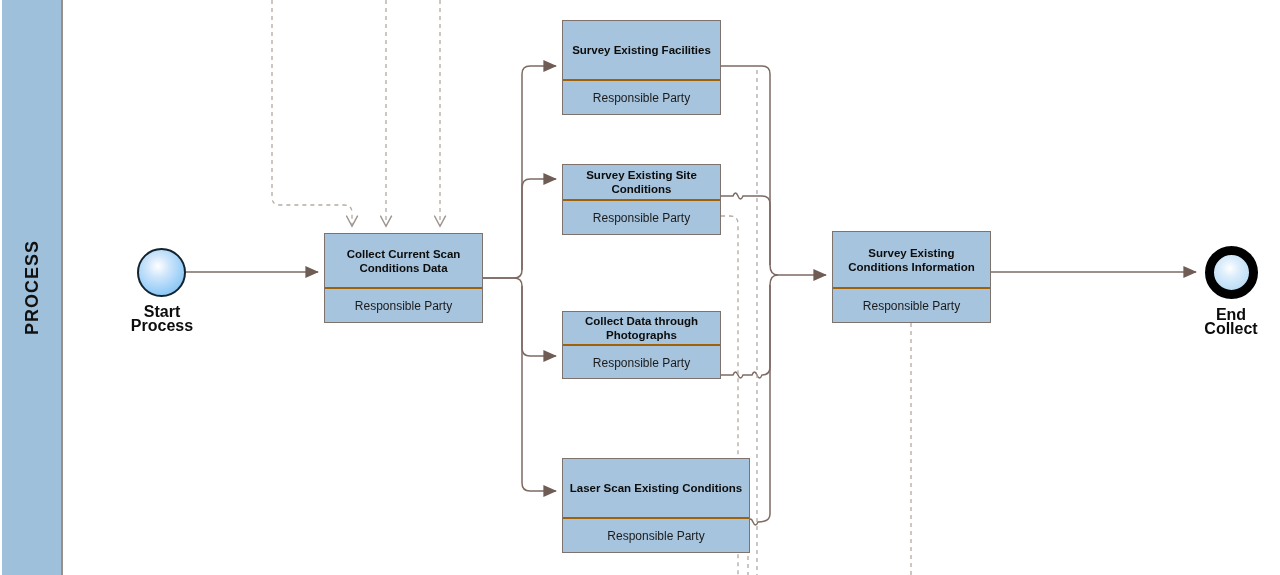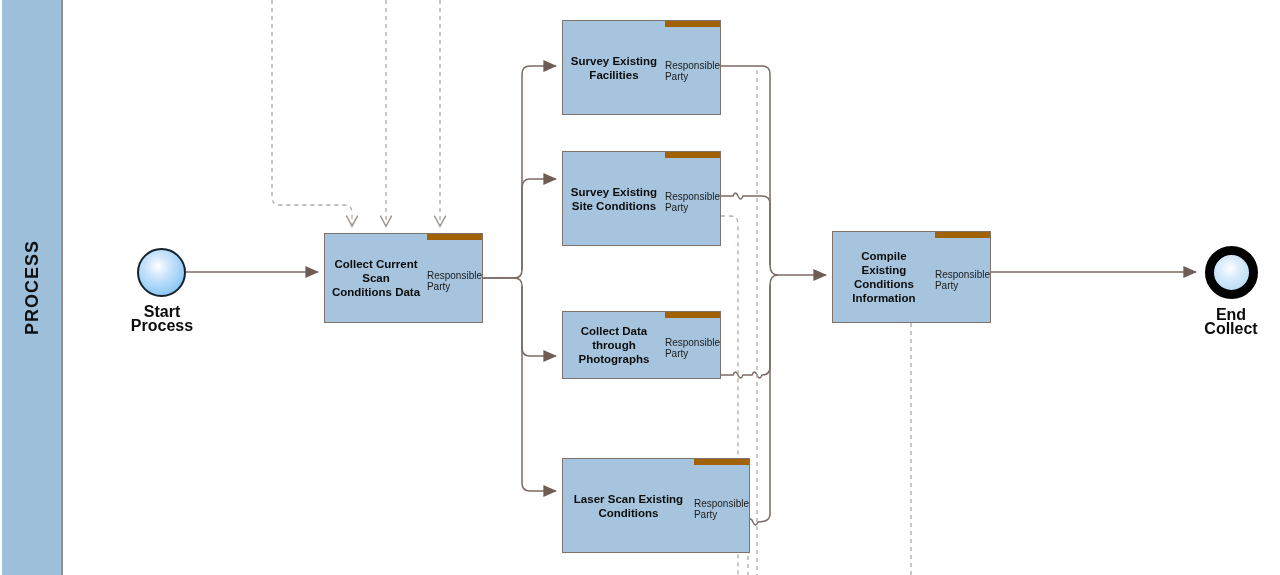--- a/index.html
+++ b/index.html
@@ -57,43 +57,43 @@
     color: #111111;
   }
 
   
   .task {
     position: absolute;
     box-sizing: border-box;
     background: #a6c4dd;
     border: 1px solid #7d726c;
     display: flex;
-    flex-direction: row;
+    flex-direction: column;
   }
   .task-title {
     flex: 1 1 auto;
     display: flex;
     align-items: center;
     justify-content: center;
     text-align: center;
     font-size: 11.5px;
     font-weight: bold;
     color: #0c0c0c;
     line-height: 14px;
     padding: 2px 6px;
     box-sizing: border-box;
   }
   .task-role {
     flex: 0 0 35px;
-    border-top: 6px solid #a16207;
+    border-top: 2px solid #a16207;
     display: flex;
     align-items: center;
     justify-content: center;
     text-align: left;
-    font-size: 10px;
+    font-size: 12px;
     color: #1b1b1b;
     box-sizing: border-box;
   }
 
   
   .event {
     position: absolute;
     border-radius: 50%;
     box-sizing: border-box;
   }
@@ -193,37 +193,37 @@
   <div class="task" style="left:324px; top:233px; width:159px; height:90px;">
     <div class="task-title">Collect Current Scan Conditions Data</div>
     <div class="task-role">Responsible Party</div>
   </div>
 
   <div class="task" style="left:562px; top:20px; width:159px; height:95px;">
     <div class="task-title">Survey Existing Facilities</div>
     <div class="task-role">Responsible Party</div>
   </div>
 
-  <div class="task" style="left:562px; top:151px; width:159px; height:95px;">
+  <div class="task" style="left:562px; top:164px; width:159px; height:71px;">
     <div class="task-title">Survey Existing Site Conditions</div>
     <div class="task-role">Responsible Party</div>
   </div>
 
   <div class="task" style="left:562px; top:311px; width:159px; height:68px;">
     <div class="task-title">Collect Data through Photographs</div>
     <div class="task-role">Responsible Party</div>
   </div>
 
   <div class="task" style="left:562px; top:458px; width:188px; height:95px;">
     <div class="task-title">Laser Scan Existing Conditions</div>
     <div class="task-role">Responsible Party</div>
   </div>
 
   <div class="task" style="left:832px; top:231px; width:159px; height:92px;">
-    <div class="task-title">Compile Existing Conditions Information</div>
+    <div class="task-title">Survey Existing Conditions Information</div>
     <div class="task-role">Responsible Party</div>
   </div>
 
   <div class="event end-event" style="left:1205px; top:246px;"></div>
   <div class="event-label" style="left:1181px; top:308px; width:100px;">End
 Collect</div>
 
 </div>
 
 </body></html>

